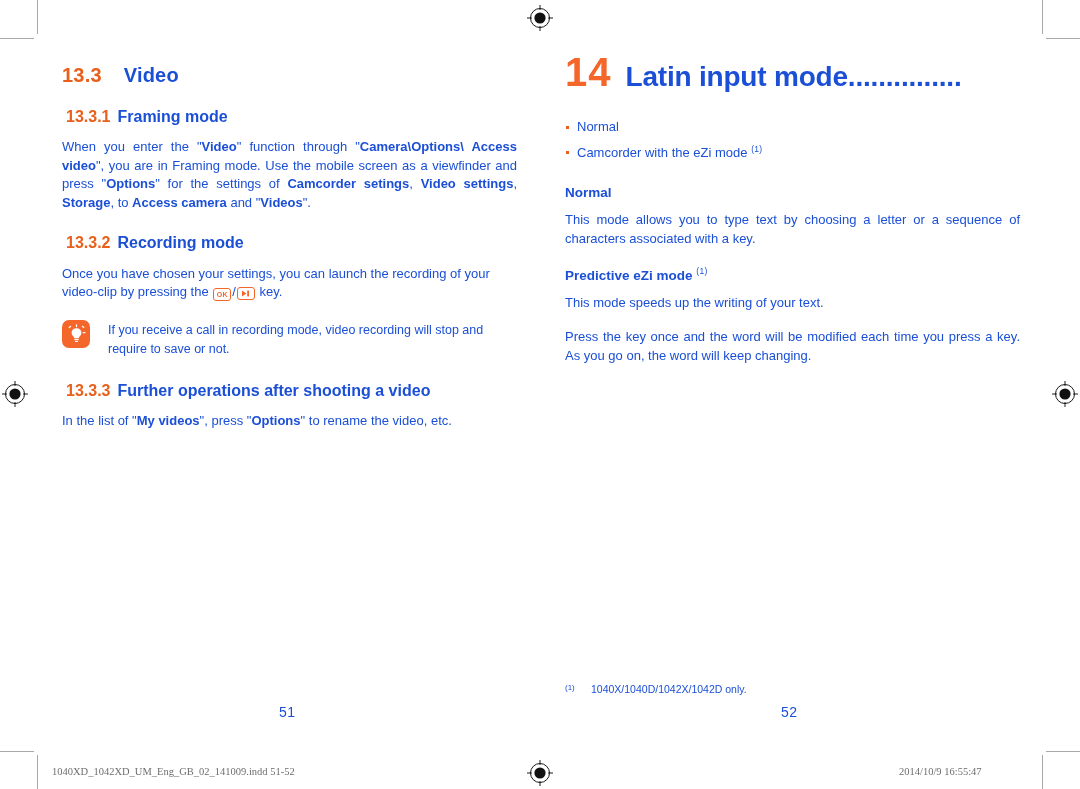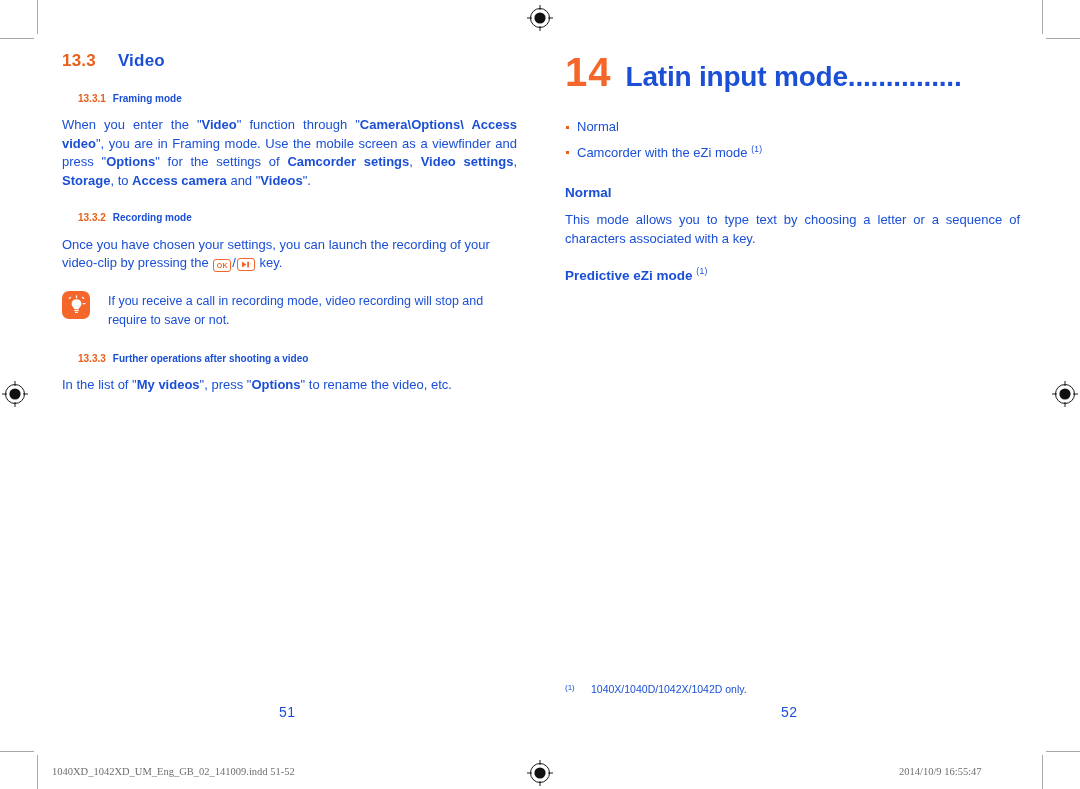--- a/index.html
+++ b/index.html
@@ -42,35 +42,35 @@
     position: absolute;
     top: 52px;
     width: 455px;
   }
   .col-left  { left: 62px; }
   .col-right { left: 565px; }
 
   
   .h-sec {
     color: #E8601C;
-    font-size: 17px;
+    font-size: 20px;
     font-weight: bold;
     letter-spacing: .2px;
-    margin: 0 0 22px 0;
+    margin: 12px 0 22px 0;
     line-height: 1.1;
   }
   .h-sec .h-sec-title {
     color: #1A4FD6;
     margin-left: 22px;
   }
 
   .h-sub {
-    font-size: 10px;
-    font-weight: bold;
-    margin: 0 0 12px 16px;
+    font-size: 16px;
+    font-weight: bold;
+    margin: 0 0 12px 4px;
     line-height: 1.15;
     color: #1A4FD6;
   }
   .h-sub .num { color: #E8601C; margin-right: 7px; }
 
   p.body {
     color: #1A4FD6;
     font-size: 13px;
     line-height: 1.42;
     margin: 0 0 13px 0;
@@ -340,20 +340,22 @@
 
     <h4 class="h-minor" style="margin-top:22px;">
       <span>Normal</span>
     </h4>
     <p class="body">This mode allows you to type text by choosing a letter or a sequence of characters associated with a key.</p>
 
     <h4 class="h-minor">
       <span>Predictive eZi mode</span>
       <sup class="fn">(1)</sup>
     </h4>
+    <p class="body nojust" style="margin-bottom:16px;">This mode speeds up the writing of your text.</p>
+    <p class="body">Press the key once and the word will be modified each time you press a key.  As you go on, the word will keep changing.</p>
   </div>
 
   <div class="footnote">
     <span class="fn-mark">(1)</span><span>1040X/1040D/1042X/1042D only.</span>
   </div>
 
   <div class="folio folio-left">51</div>
   <div class="folio folio-right">52</div>
 
   <div class="print-footer pf-left">1040XD_1042XD_UM_Eng_GB_02_141009.indd   51-52</div>

